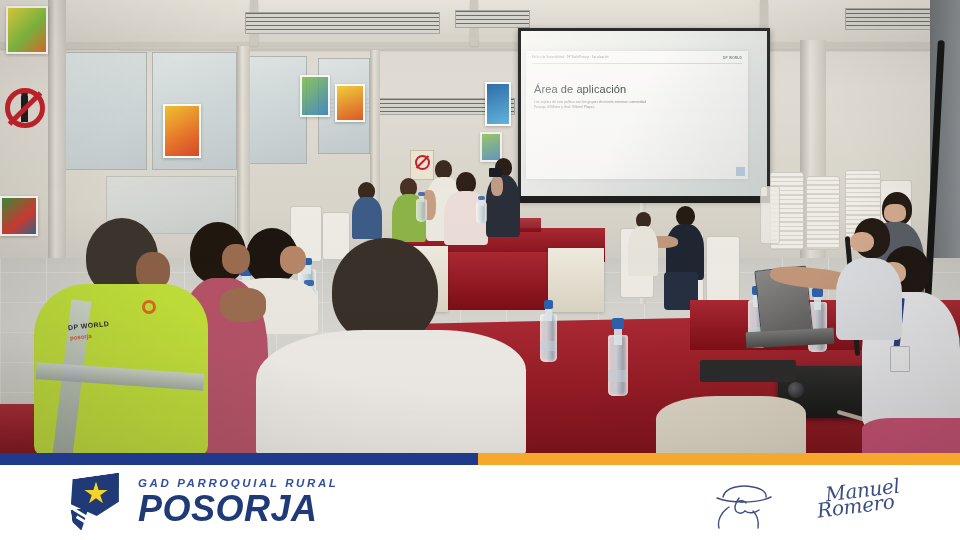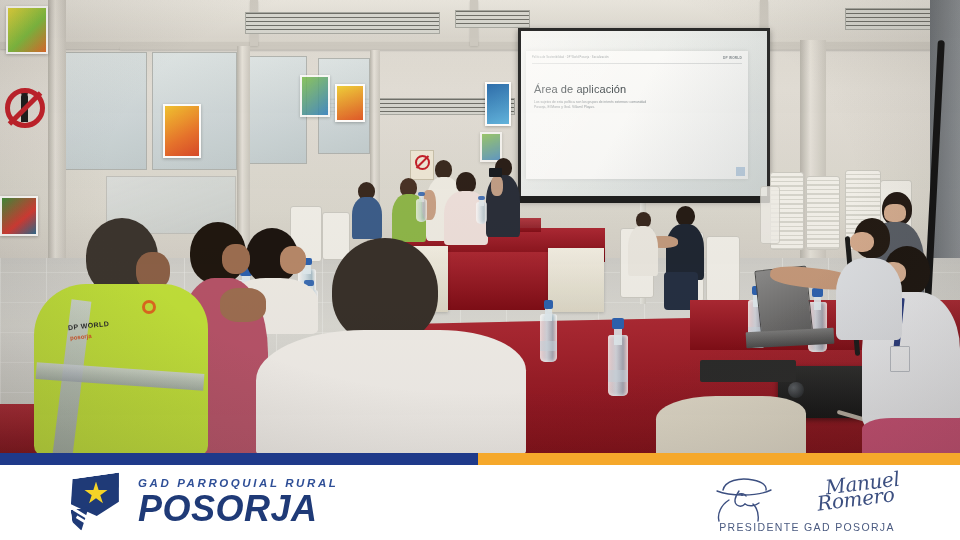--- a/index.html
+++ b/index.html
@@ -608,17 +608,16 @@
             <path d="M20 26 C12 31, 8 40, 10 47"></path>
             <path d="M44 30 C48 34, 50 40, 49 47"></path>
             <circle cx="33" cy="21" r="1.1" fill="#3c4f80" stroke="none"></circle>
           </g>
         </svg>
         <div class="sig-script">
           <span>Manuel</span>
           <span class="l2">Romero</span>
         </div>
       </div>
-      <div id="sig-caption">PRESIDENTE GAD POSORJA</div>
     </div>
 
   </div>
 </div>
 
 </body></html>

